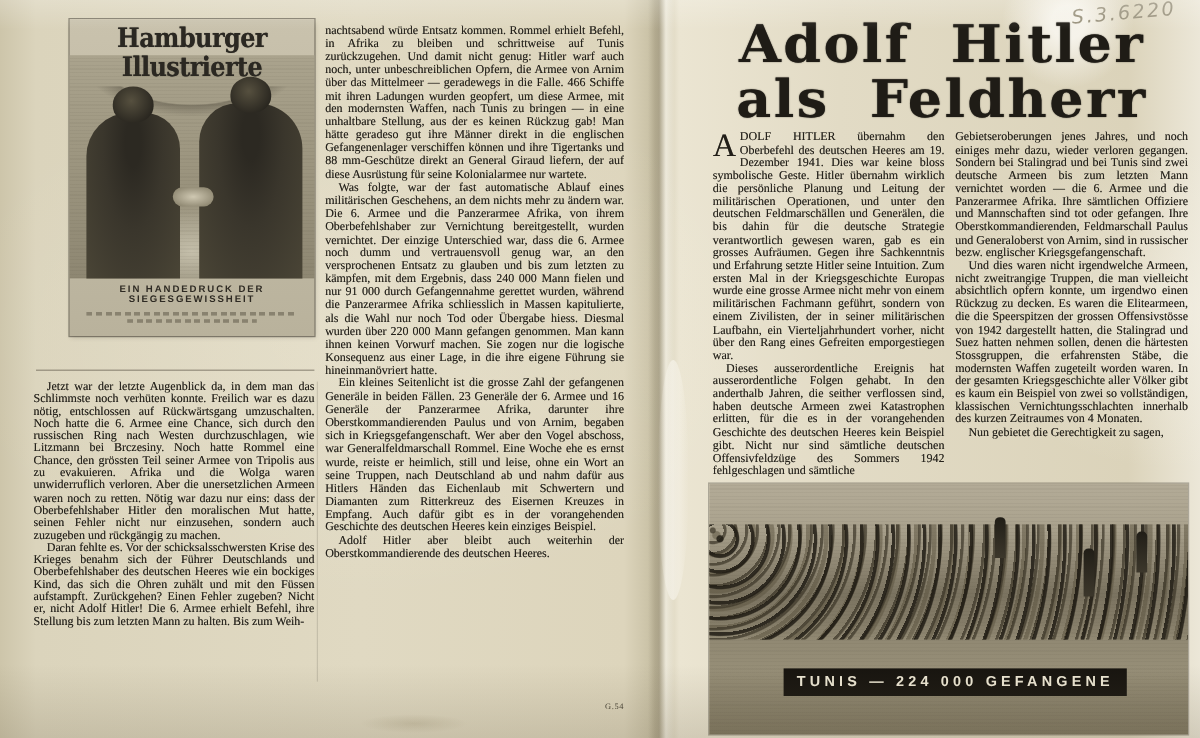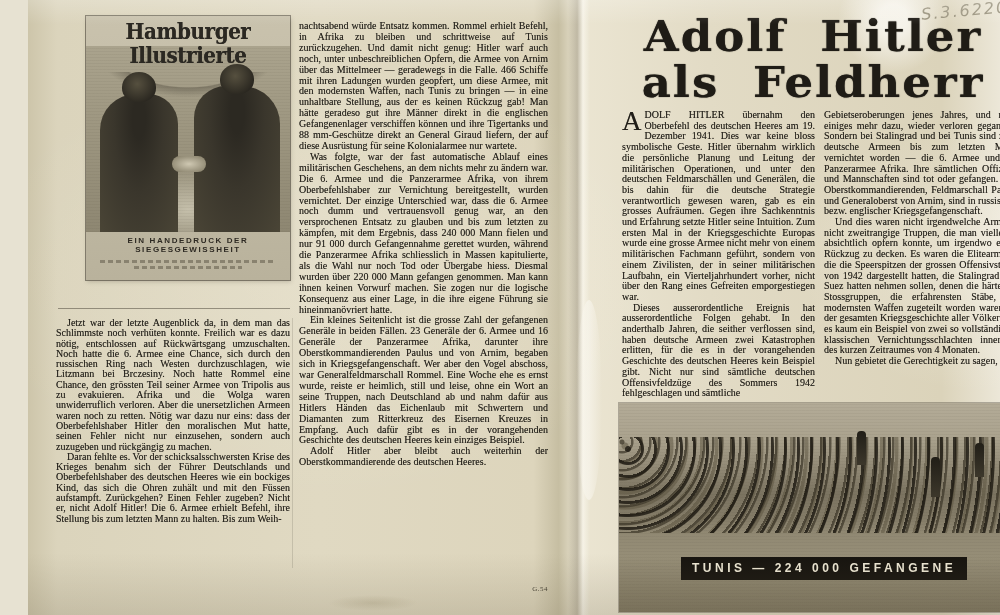--- a/index.html
+++ b/index.html
@@ -9,21 +9,20 @@
   }
   .scan{
     position:absolute;inset:0;
     background:
       radial-gradient(circle at 89% 3%, rgba(250,248,242,.85) 0 14px, transparent 55px),
       radial-gradient(ellipse 260px 190px at 98% 42%, rgba(246,243,233,.5), transparent 70%),
       radial-gradient(ellipse 500px 320px at 30% 45%, rgba(255,253,244,.18), transparent 70%),
       linear-gradient(90deg,#cdc5aa 0%,#dbd4bc 3%,#e0d9c2 30%,#ddd5bc 52%,#c6bea2 54.6%,#ebe5d2 56.6%,#e2dbc5 70%,#dbd3ba 94%,#ece7d8 100%),
       #ded7c0;
     color:#26231d;
-    margin-left:28px;
   }
   .vignette{position:absolute;inset:0;pointer-events:none;
     background:linear-gradient(180deg, rgba(255,255,252,.22), transparent 4%, transparent 90%, rgba(110,100,75,.20));}
   .stain{position:absolute;border-radius:50%;pointer-events:none;}
   .stain.s1{left:300px;top:595px;width:90px;height:16px;background:radial-gradient(ellipse, rgba(150,138,105,.25), transparent 70%);}
   .stain.s2{left:548px;top:300px;width:26px;height:200px;background:linear-gradient(90deg, transparent, rgba(252,250,244,.55), transparent);}
   .crease{position:absolute;left:540px;top:0;width:22px;height:615px;pointer-events:none;
     background:linear-gradient(90deg, transparent, rgba(95,85,62,.30) 42%, rgba(255,253,246,.55) 68%, transparent);}
   .colrule{position:absolute;left:264px;top:318px;width:1px;height:250px;background:rgba(80,74,60,.18);}
 

